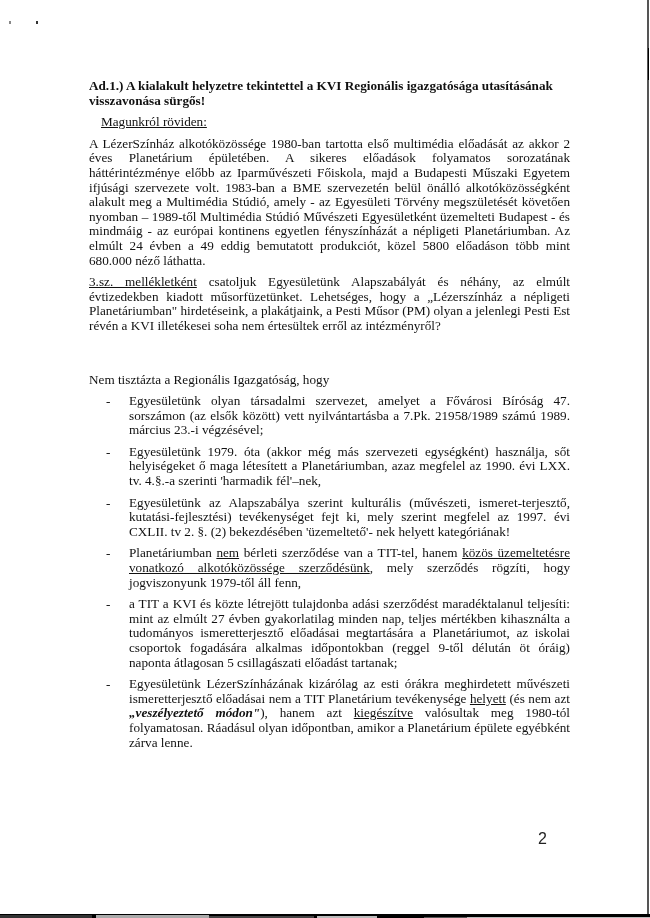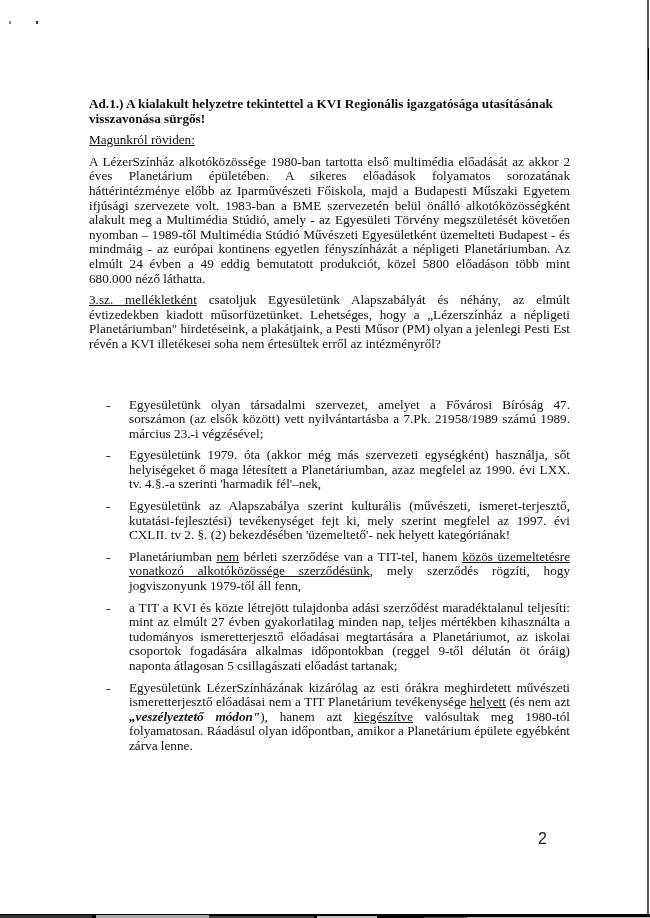--- a/index.html
+++ b/index.html
@@ -12,23 +12,23 @@
   .edge-right-dark { position: absolute; left: 648px; top: 48px; width: 1px; height: 32px; background: #000; }
   .edge-bottom { position: absolute; left: 0; top: 914px; width: 650px; height: 4px; background: #000; }
   .edge-bottom-seg1 { position: absolute; left: 0; top: 915px; width: 92px; height: 3px; background: #333; }
   .edge-bottom-seg2 { position: absolute; left: 96px; top: 915px; width: 113px; height: 3px; background: #aaa; }
   .edge-bottom-seg3 { position: absolute; left: 209px; top: 916px; width: 105px; height: 2px; background: #444; }
   .edge-bottom-seg4 { position: absolute; left: 317px; top: 916px; width: 60px; height: 2px; background: #bbb; }
   .edge-bottom-seg5 { position: absolute; left: 424px; top: 917px; width: 43px; height: 1px; background: #555; }
   .edge-bottom-seg6 { position: absolute; left: 467px; top: 917px; width: 183px; height: 1px; background: #bbb; }
   .speck { position: absolute; width: 2px; height: 3px; background: #888; }
 
-  .content { position: absolute; left: 89px; top: 97px; width: 481px; font-size: 13.2px; line-height: 14.6px; }
+  .content { position: absolute; left: 89px; top: 79px; width: 481px; font-size: 13.2px; line-height: 14.6px; }
   .heading { font-weight: bold; margin: 0 0 7px 0; }
-  .subheading { text-decoration: underline; margin: 0 0 7px 0; }
+  .subheading { text-decoration: underline; margin: 0 0 7px 12px; }
   p { margin: 0; text-align: justify; }
   .para { margin-bottom: 7px; }
   .para-gap { height: 32px; }
   b { font-weight: normal; }
   u { }
   .bi { font-weight: bold; font-style: italic; }
 
   ul.bullets { list-style: none; margin: 7px 0 0 0; padding: 0; }
   ul.bullets li { position: relative; padding-left: 40px; margin-bottom: 7px; text-align: justify; }
   ul.bullets li .dash { position: absolute; left: 17px; top: 0; }
@@ -45,20 +45,21 @@
   <div class="content">
     <div class="heading">Ad.1.) A kialakult helyzetre tekintettel a KVI Regionális igazgatósága utasításának visszavonása sürgős!</div>
     <div class="subheading">Magunkról röviden:</div>
 
     <p class="para"><span>A LézerSzínház alkotóközössége 1980-ban tartotta első multimédia előadását az akkor 2 éves Planetárium épületében. A sikeres előadások folyamatos sorozatának háttérintézménye előbb az Iparművészeti Főiskola, majd a Budapesti Műszaki Egyetem ifjúsági szervezete volt. 1983-ban a BME szervezetén belül önálló alkotóközösségként alakult meg a Multimédia Stúdió, amely - az Egyesületi Törvény megszületését követően nyomban – 1989-től Multimédia Stúdió Művészeti Egyesületként üzemelteti Budapest - és mindmáig - az </span><b>európai kontinens egyetlen fényszínházát</b><span> a népligeti Planetáriumban. Az elmúlt 24 évben a 49 eddig bemutatott produkciót, közel 5800 előadáson több mint </span><b>680.000 néző láthatta</b><span>.</span></p>
 
     <p class="para"><u>3.sz.  mellékletként</u><span> csatoljuk Egyesületünk Alapszabályát és néhány, az elmúlt évtizedekben kiadott műsorfüzetünket. Lehetséges, hogy a „Lézerszínház a népligeti Planetáriumban" hirdetéseink, a plakátjaink, a Pesti Műsor (PM) olyan a jelenlegi Pesti Est révén a KVI illetékesei soha nem értesültek erről az intézményről?</span></p>
 
     <div class="para-gap"></div>
 
+    <p>Nem tisztázta a Regionális Igazgatóság, hogy</p>
 
     <ul class="bullets">
       <li>
         <span class="dash">-</span>
         <span>Egyesületünk olyan társadalmi szervezet, amelyet a Fővárosi Bíróság 47. sorszámon (az elsők között) vett nyilvántartásba a 7.Pk. 21958/1989 számú 1989. március 23.-i végzésével;</span>
       </li>
       <li>
         <span class="dash">-</span>
         <span>Egyesületünk 1979. óta (akkor még más szervezeti egységként) használja, sőt helyiségeket ő maga létesített a Planetáriumban, azaz megfelel az 1990. évi LXX. tv. 4.§.-a szerinti </span><b>'harmadik fél'</b><span>–nek,</span>
       </li>

